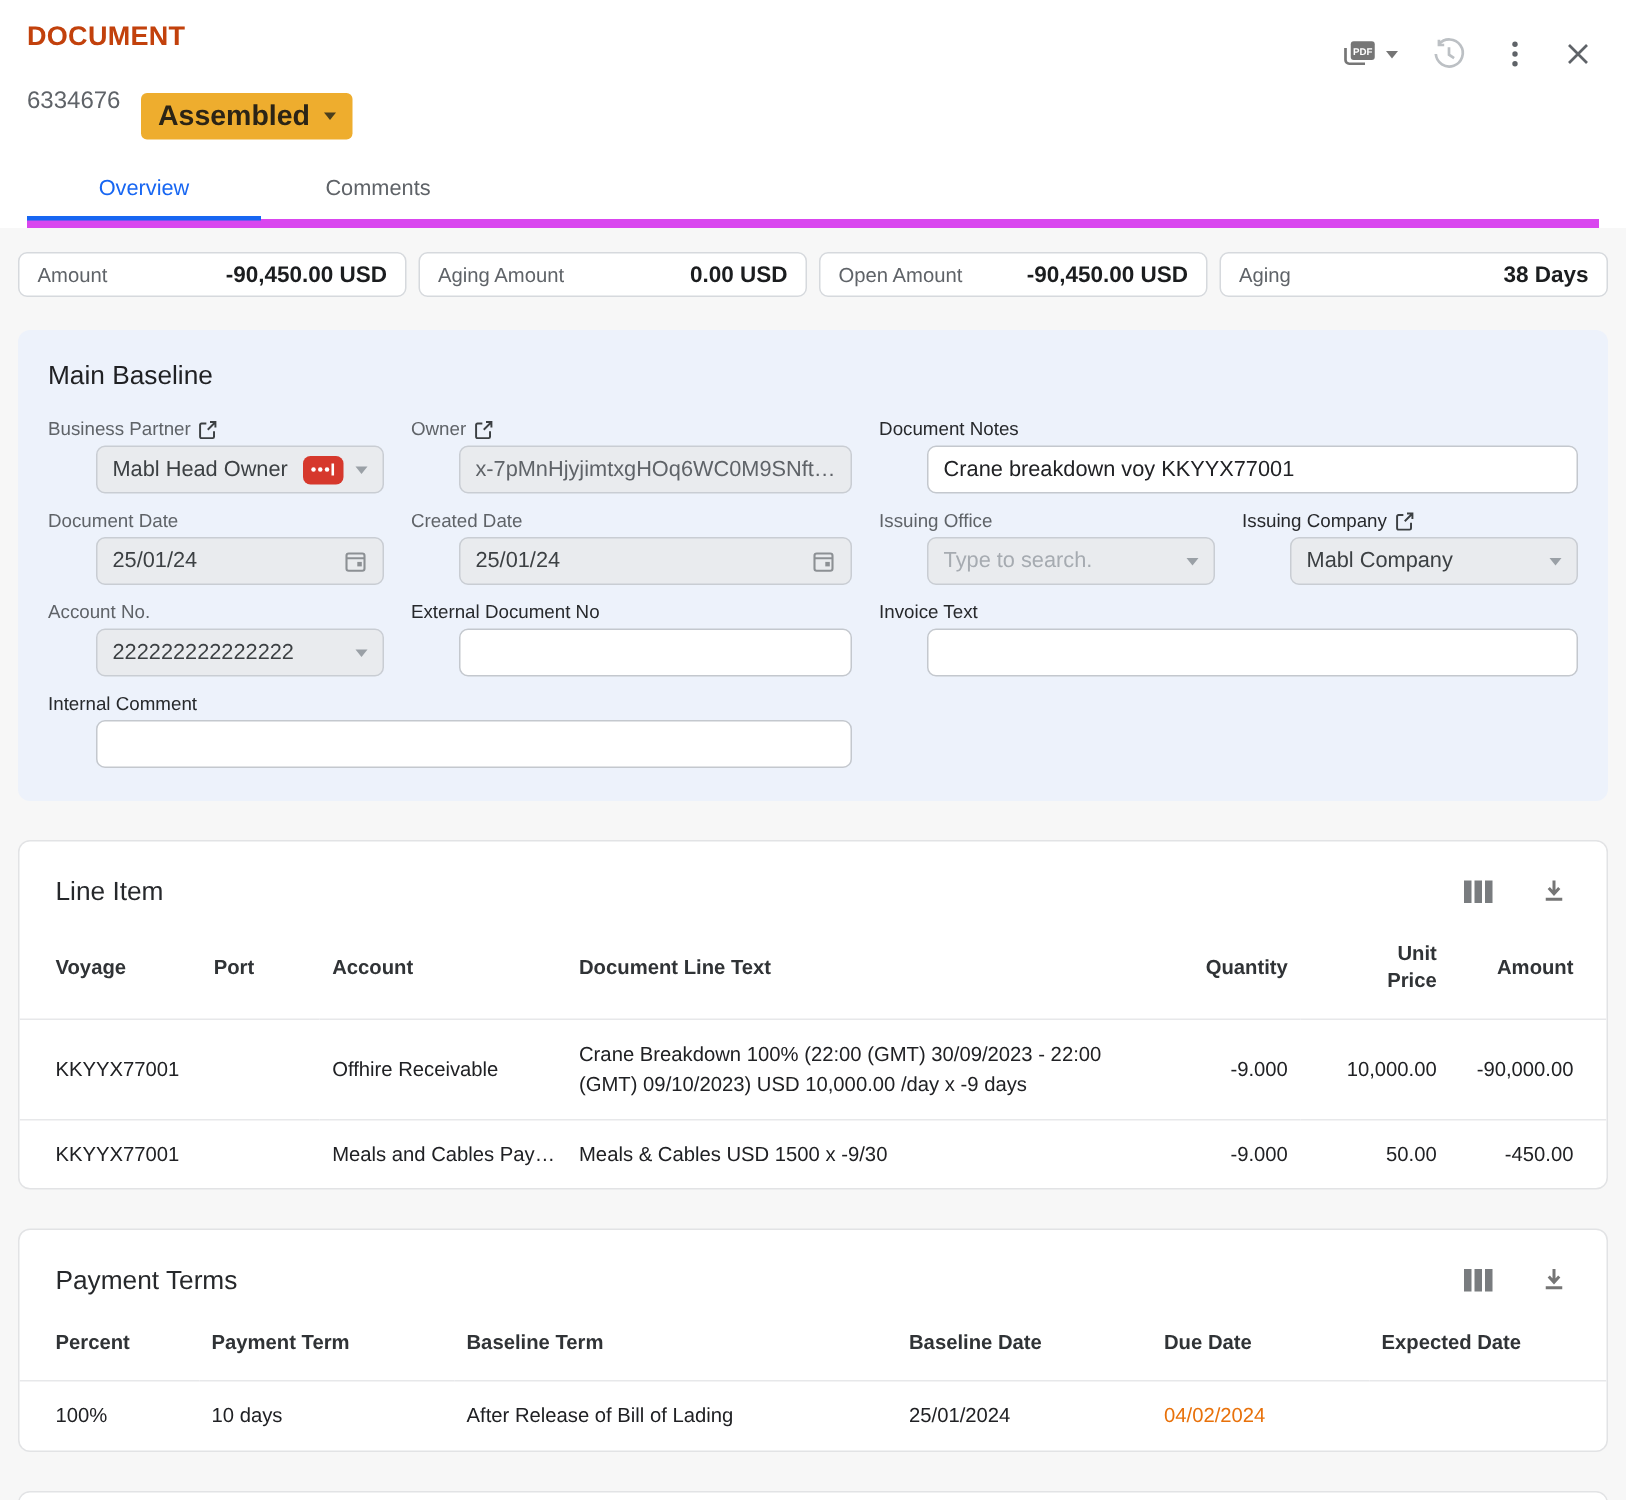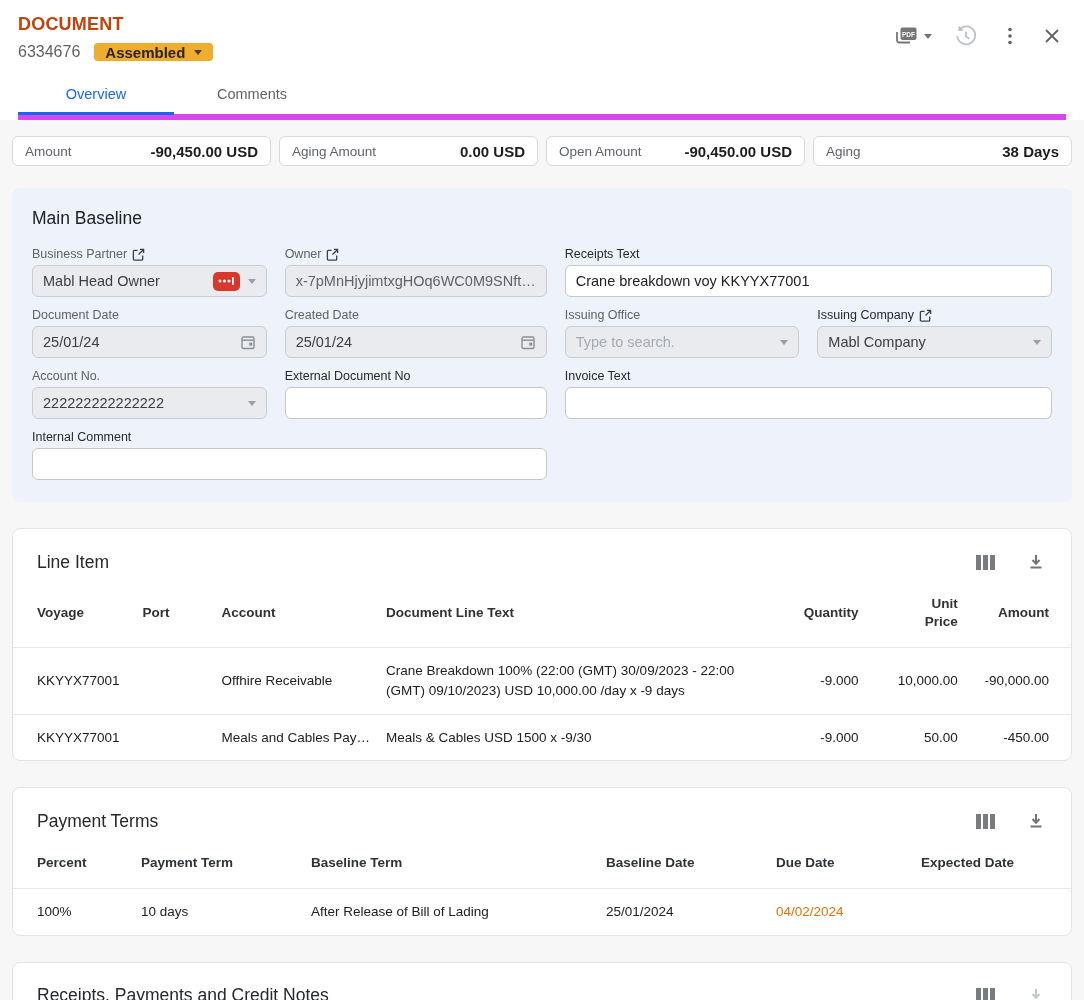--- a/index.html
+++ b/index.html
@@ -5,23 +5,23 @@
   * { box-sizing: border-box; margin: 0; padding: 0; }
   html,body { width:1084px; height:1000px; overflow:hidden; background:#f7f7f7;
     font-family:"Liberation Sans", sans-serif; color:#202124; }
 
   
   .app-header { background:#fff; padding:14px 18px 0 18px; }
   .header-top { display:flex; justify-content:space-between; align-items:flex-start; }
   .page-title { font-size:18px; font-weight:bold; letter-spacing:.2px; color:#c2410c; }
   .doc-row { display:flex; align-items:center; gap:14px; margin-top:8px; }
   .doc-number { font-size:16px; color:#5f6368; }
-  .status-badge { background:#eead2e; border:none; border-radius:4px; height:18px;
+  .status-badge { background:#eead2e; border:none; border-radius:4px; height:31px;
     display:inline-flex; align-items:center; gap:9px; padding:0 11px; cursor:pointer;
-    font-size:15px; font-weight:bold; color:#2b2416; font-family:inherit; }
+    font-size:19px; font-weight:bold; color:#2b2416; font-family:inherit;margin-top:19px; }
   .caret-down { width:0; height:0; border-left:4.5px solid transparent;
     border-right:4.5px solid transparent; border-top:5.5px solid #4a3f1d; }
   .caret-gray { border-top-color:#9aa0a6; }
 
   .header-actions { display:flex; align-items:center; gap:14px; margin-top:6px; }
   .icon-btn { background:none; border:none; cursor:pointer; display:flex; align-items:center;
     gap:4px; padding:4px; }
 
   
   .tabs { display:flex; margin-top:12px; border-bottom:6px solid #d946ef; }
@@ -38,21 +38,21 @@
   .summary-value { font-size:15px; font-weight:bold; color:#1b1d1f; }
 
   
   .details-panel { background:#edf2fb; border-radius:8px; margin:22px 12px 0; padding:20px 20px 22px; }
   .panel-title { font-size:17.5px; font-weight:500; color:#202124; margin-bottom:18px; }
   .fields-grid { display:grid; grid-template-columns:repeat(4,1fr); column-gap:18px; row-gap:11px; }
   .span2 { grid-column:span 2; }
   .field-label { font-size:12.5px; color:#5f6368; margin-bottom:4px; display:flex; align-items:flex-end; gap:5px; }
   .field-label.dark { color:#27292c; }
   .control { height:32px; border-radius:6px; display:flex; align-items:center; gap:8px;
-    padding:0 10px; font-size:14.5px; color:#3c4043; }
+    padding:0 10px; font-size:14.5px; color:#3c4043;margin-left:32px; }
   .control.disabled { background:#e9ebee; border:1px solid #c9cdd3; }
   .control.editable { background:#fff; border:1px solid #c4c8ce; }
   .control .value { flex:1; white-space:nowrap; overflow:hidden; text-overflow:ellipsis; }
   .control .placeholder { color:#a6abb1; }
   .mabl-badge { width:27px; height:19px; background:#d6382c; border-radius:5px; flex:none;
     display:flex; align-items:center; justify-content:center; border:none; cursor:pointer; }
 
   
   .card { background:#fff; border:1px solid #e2e3e5; border-radius:8px; margin:26px 12px 0; overflow:hidden; }
   .card-head { display:flex; justify-content:space-between; align-items:center; padding:20px 22px 4px 24px; }
@@ -177,21 +177,21 @@
           <path d="M8.6 1.5 H12.5 V5.4 M12.2 1.8 L7 7" fill="none" stroke="#3c4043" stroke-width="1.4"></path>
         </svg>
       </div>
       <div class="control disabled">
         <span class="value" style="color:#5f6368">x-7pMnHjyjimtxgHOq6WC0M9SNft…</span>
       </div>
     </div>
 
     <div class="span2">
       <div class="field-label dark">
-        <span>Receipts Text</span>
+        <span>Document Notes</span>
       </div>
       <div class="control editable">
         <span class="value" style="color:#202124">Crane breakdown voy KKYYX77001</span>
       </div>
     </div>
 
     <div>
       <div class="field-label">
         <span>Document Date</span>
       </div>

